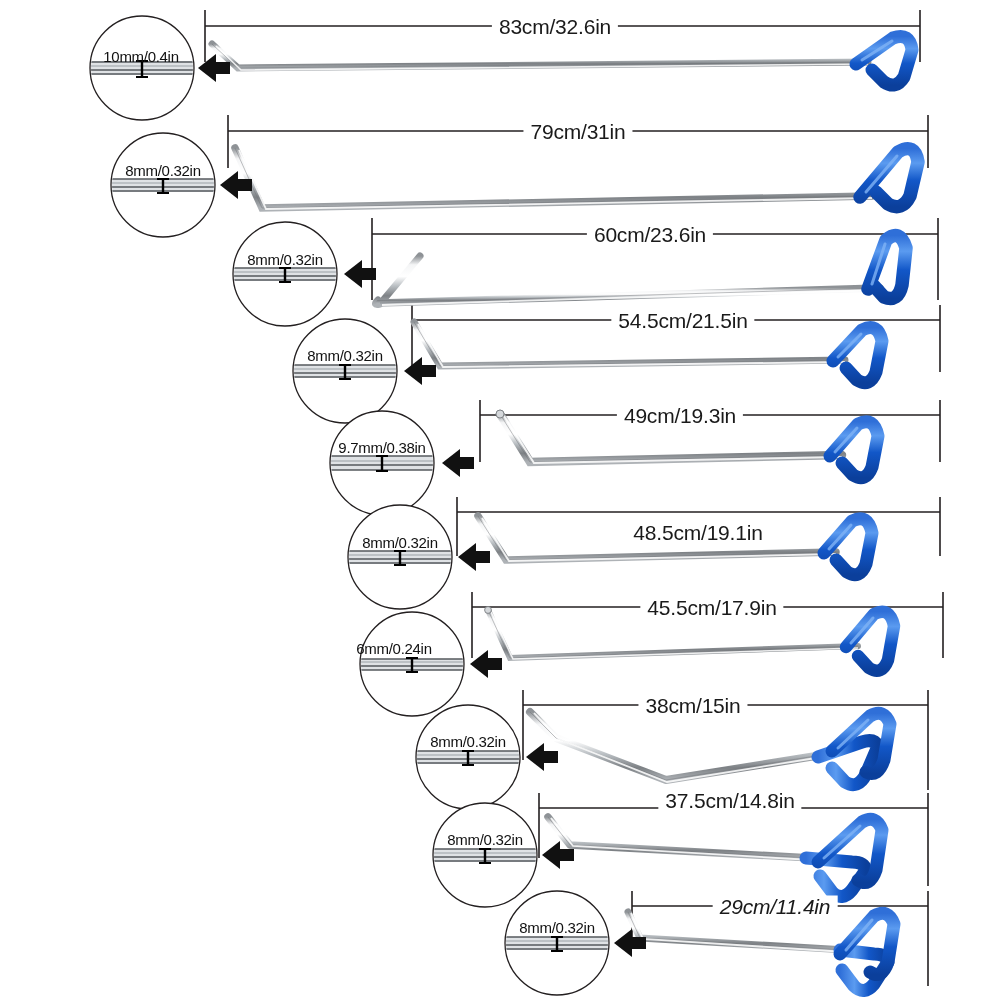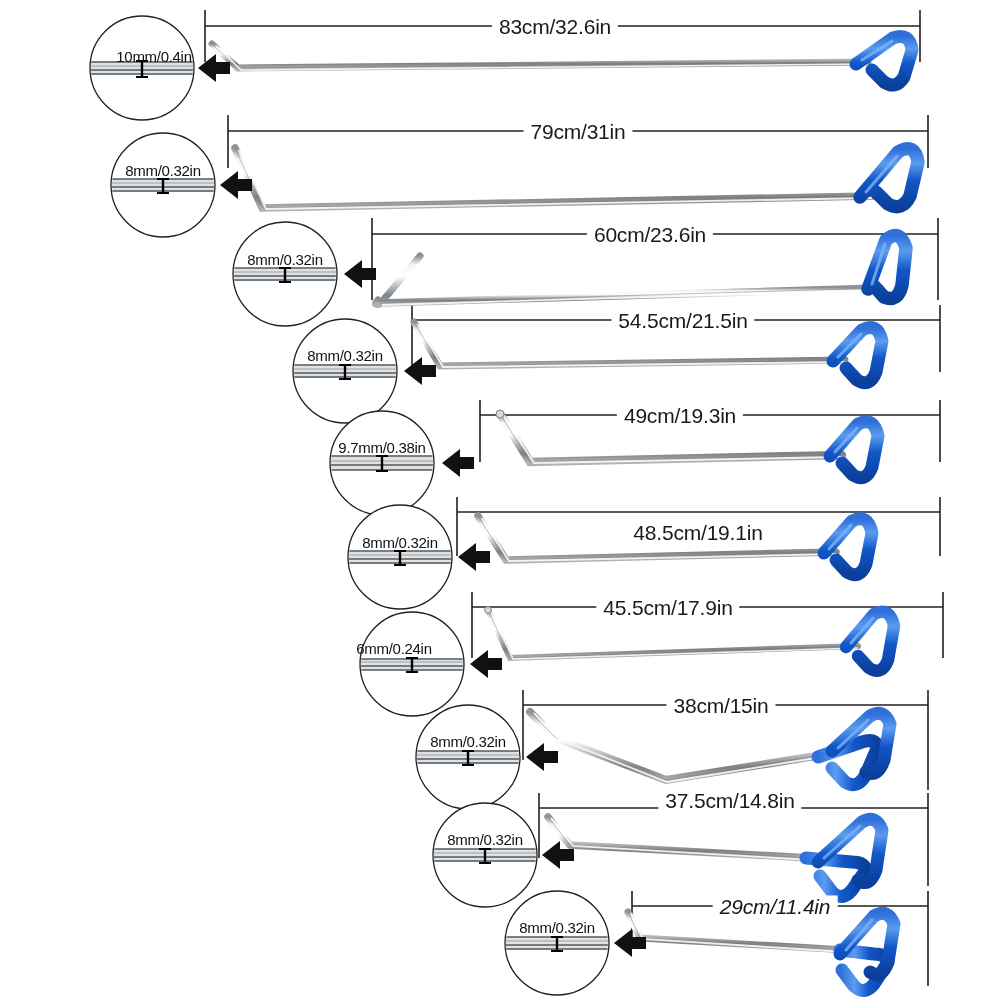--- a/index.html
+++ b/index.html
@@ -404,28 +404,28 @@
     </g>
   </svg>
 
   <div>
     <div class="dimlabel" style="left:555px; top:26px;">83cm/32.6in</div>
     <div class="dimlabel" style="left:578px; top:131px;">79cm/31in</div>
     <div class="dimlabel" style="left:650px; top:234px;">60cm/23.6in</div>
     <div class="dimlabel" style="left:683px; top:320px;">54.5cm/21.5in</div>
     <div class="dimlabel" style="left:680px; top:415px;">49cm/19.3in</div>
     <div class="dimlabel" style="left:698px; top:512px;margin-top:20px;">48.5cm/19.1in</div>
-    <div class="dimlabel" style="left:668px; top:607px;">45.5cm/17.9in</div>
-    <div class="dimlabel" style="left:721px; top:705px;">38cm/15in</div>
+    <div class="dimlabel" style="left:712px; top:607px;">45.5cm/17.9in</div>
+    <div class="dimlabel" style="left:693px; top:705px;">38cm/15in</div>
     <div class="dimlabel" style="left:730px; top:800px;">37.5cm/14.8in</div>
     <div class="dimlabel" style="left:775px; top:906px;font-style:italic;">29cm/11.4in</div>
   </div>
 
   <div>
-    <div class="callout-label" style="left:154px; top:56px;">10mm/0.4in</div>
+    <div class="callout-label" style="left:141px; top:56px;">10mm/0.4in</div>
     <div class="callout-label" style="left:163px; top:170px;">8mm/0.32in</div>
     <div class="callout-label" style="left:285px; top:259px;">8mm/0.32in</div>
     <div class="callout-label" style="left:345px; top:355px;">8mm/0.32in</div>
     <div class="callout-label" style="left:382px; top:447px;">9.7mm/0.38in</div>
     <div class="callout-label" style="left:400px; top:542px;">8mm/0.32in</div>
     <div class="callout-label" style="left:394px; top:648px;">6mm/0.24in</div>
     <div class="callout-label" style="left:468px; top:741px;">8mm/0.32in</div>
     <div class="callout-label" style="left:485px; top:839px;">8mm/0.32in</div>
     <div class="callout-label" style="left:557px; top:927px;">8mm/0.32in</div>
   </div>

